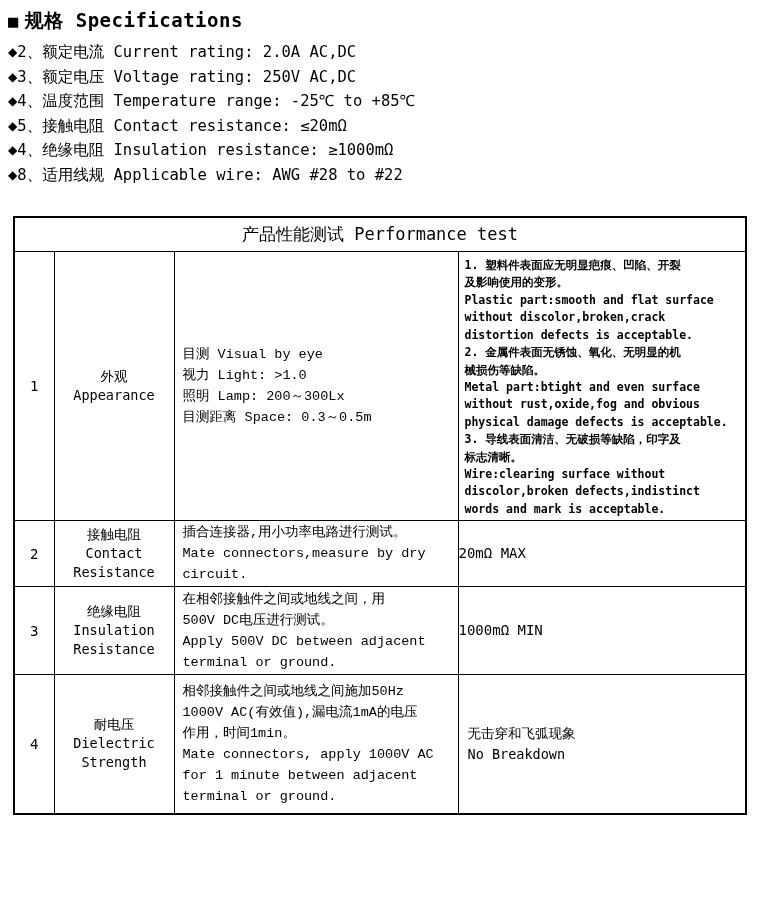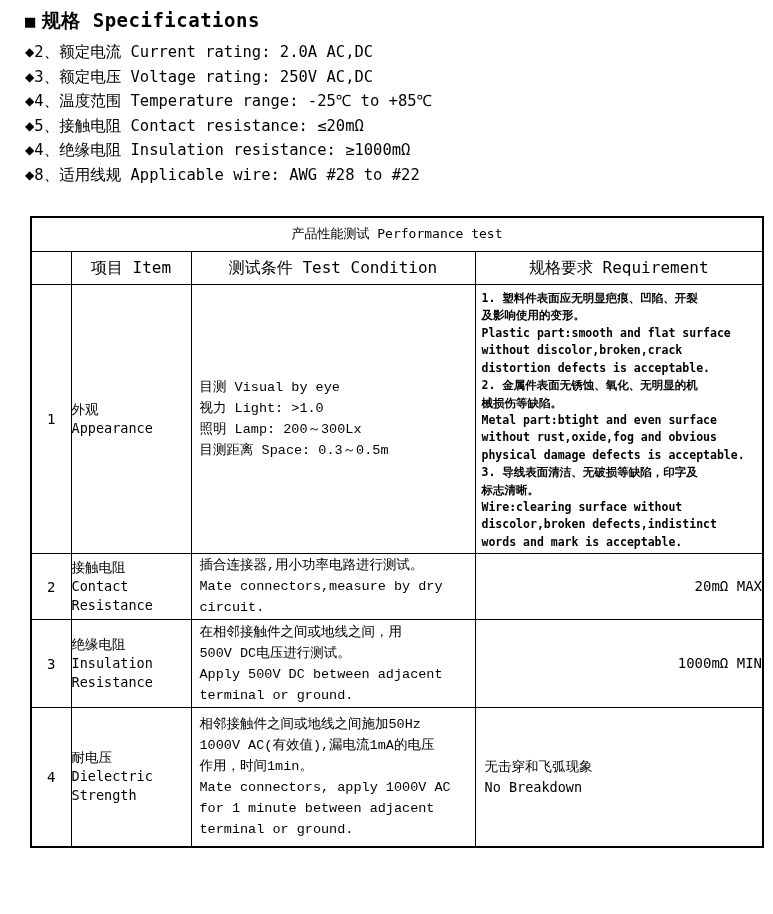--- a/index.html
+++ b/index.html
@@ -7,21 +7,20 @@
     width: 773px;
     background: #ffffff;
     color: #000000;
     font-family: "DejaVu Sans Mono", "Liberation Mono", monospace;
   }
   .page {
     width: 648px;
     height: 914px;
     position: relative;
     background: #fff;
-    padding-left: 17px;
   }
 
   
   .specs {
     padding: 8px 0 0 8px;
   }
   .specs-title {
     font-size: 19px;
     font-weight: bold;
     letter-spacing: 0.5px;
@@ -44,35 +43,36 @@
     border: 2px solid #000;
   }
   table.perf td, table.perf th {
     border: 1px solid #000;
     font-weight: normal;
     overflow: hidden;
   }
   td.tbl-title {
     height: 35px;
     text-align: center;
-    font-size: 13px;
+    font-size: 17px;
     vertical-align: middle;
   }
   th.col-head {
     height: 33px;
     text-align: center;
     font-size: 16px;
     vertical-align: middle;
   }
   td.no-cell {
     text-align: center;
     font-size: 14px;
     vertical-align: middle;
   }
   td.item-cell {
+    text-align: center;
     font-size: 13.5px;
     line-height: 19px;
     vertical-align: middle;
     white-space: pre-line;
   }
   td.cond-cell {
     font-size: 13.5px;
     line-height: 21px;
     padding-left: 8px;
     padding-right: 4px;
@@ -92,21 +92,21 @@
   tr.row-4 { height: 139px; }
   tr.row-1 td.req-cell {
     font-size: 11.5px;
     font-weight: bold;
     line-height: 17.4px;
     padding: 5px 2px 2px 6px;
     vertical-align: top;
     text-align: left;
     margin-left: 28px;
   }
-  tr.row-2 td.req-cell, tr.row-3 td.req-cell { text-align: right; font-size: 14px; }
+  tr.row-2 td.req-cell, tr.row-3 td.req-cell { text-align: left; font-size: 14px; }
   tr.row-4 td.req-cell { text-align: left; padding-left: 9px; }
 </style>
 </head>
 <body>
 
 <div class="page">
 
   <div class="specs">
     <div class="specs-title"><span class="marker">■</span><span>规格 Specifications</span></div>
     <div class="spec-item">◆2、额定电流 Current rating: 2.0A AC,DC</div>
@@ -120,26 +120,20 @@
   <table class="perf">
     <colgroup>
       <col style="width:40px">
       <col style="width:120px">
       <col style="width:284px">
       <col style="width:288px">
     </colgroup>
     <tbody>
       <tr>
         <td class="tbl-title" colspan="4">产品性能测试 Performance test</td>
-      </tr>
-      <tr>
-        <th class="col-head"></th>
-        <th class="col-head">项目 Item</th>
-        <th class="col-head">测试条件 Test Condition</th>
-        <th class="col-head">规格要求 Requirement</th>
       </tr>
 
       <tr class="row-1">
         <td class="no-cell">1</td>
         <td class="item-cell">外观
 Appearance</td>
         <td class="cond-cell">目测  Visual by eye
 视力 Light: &gt;1.0
 照明 Lamp: 200～300Lx
 目测距离 Space: 0.3～0.5m</td>

